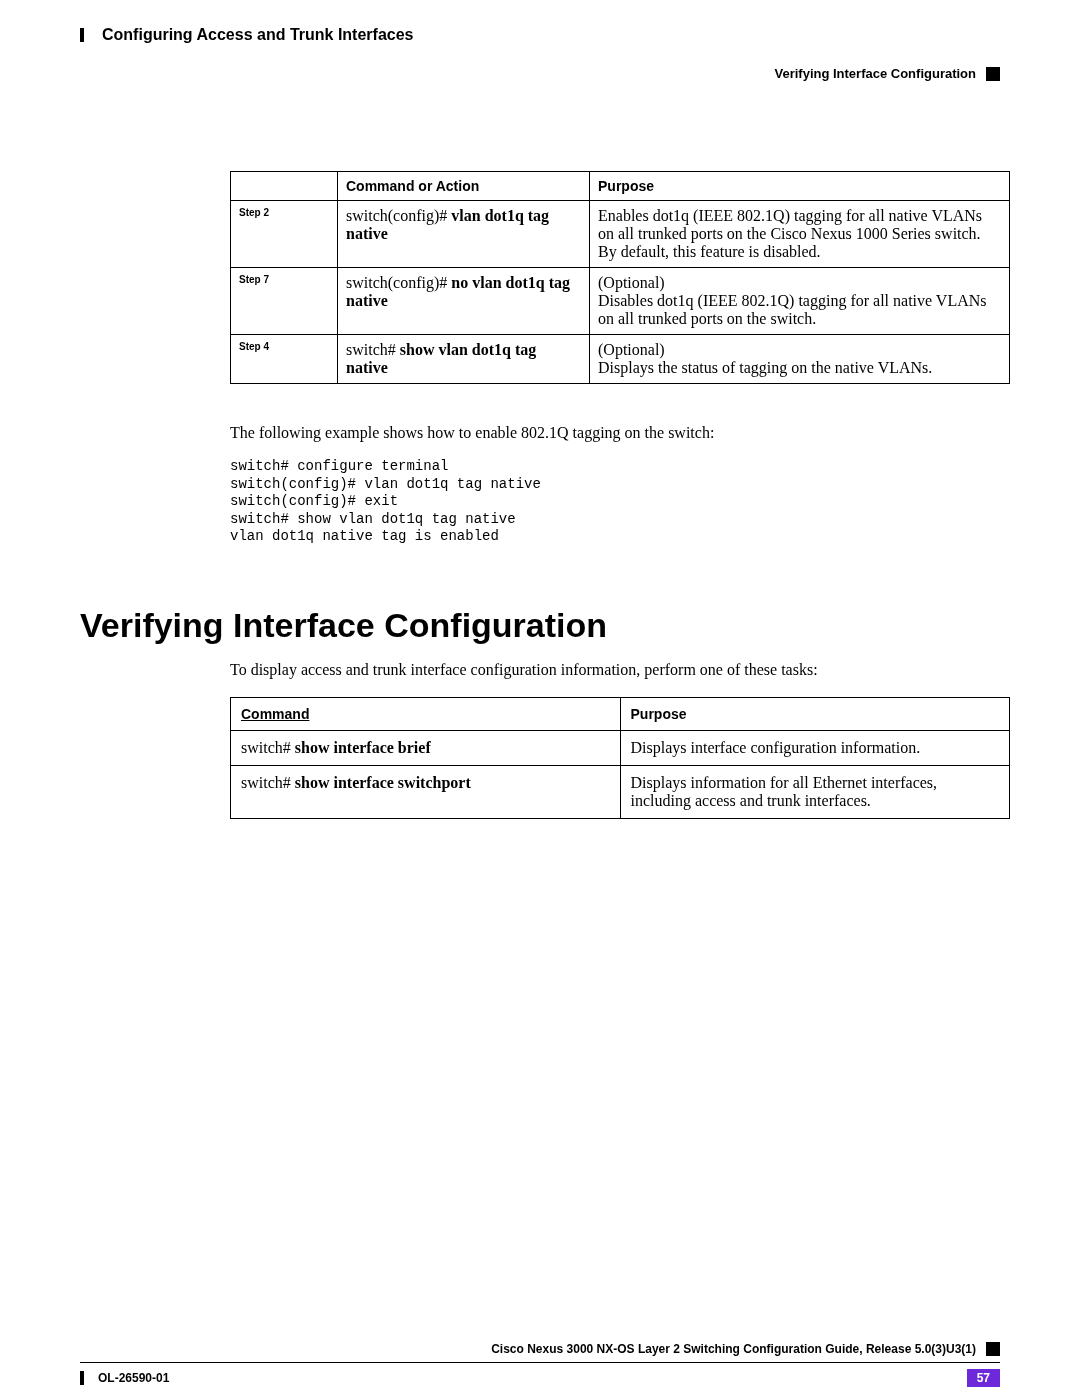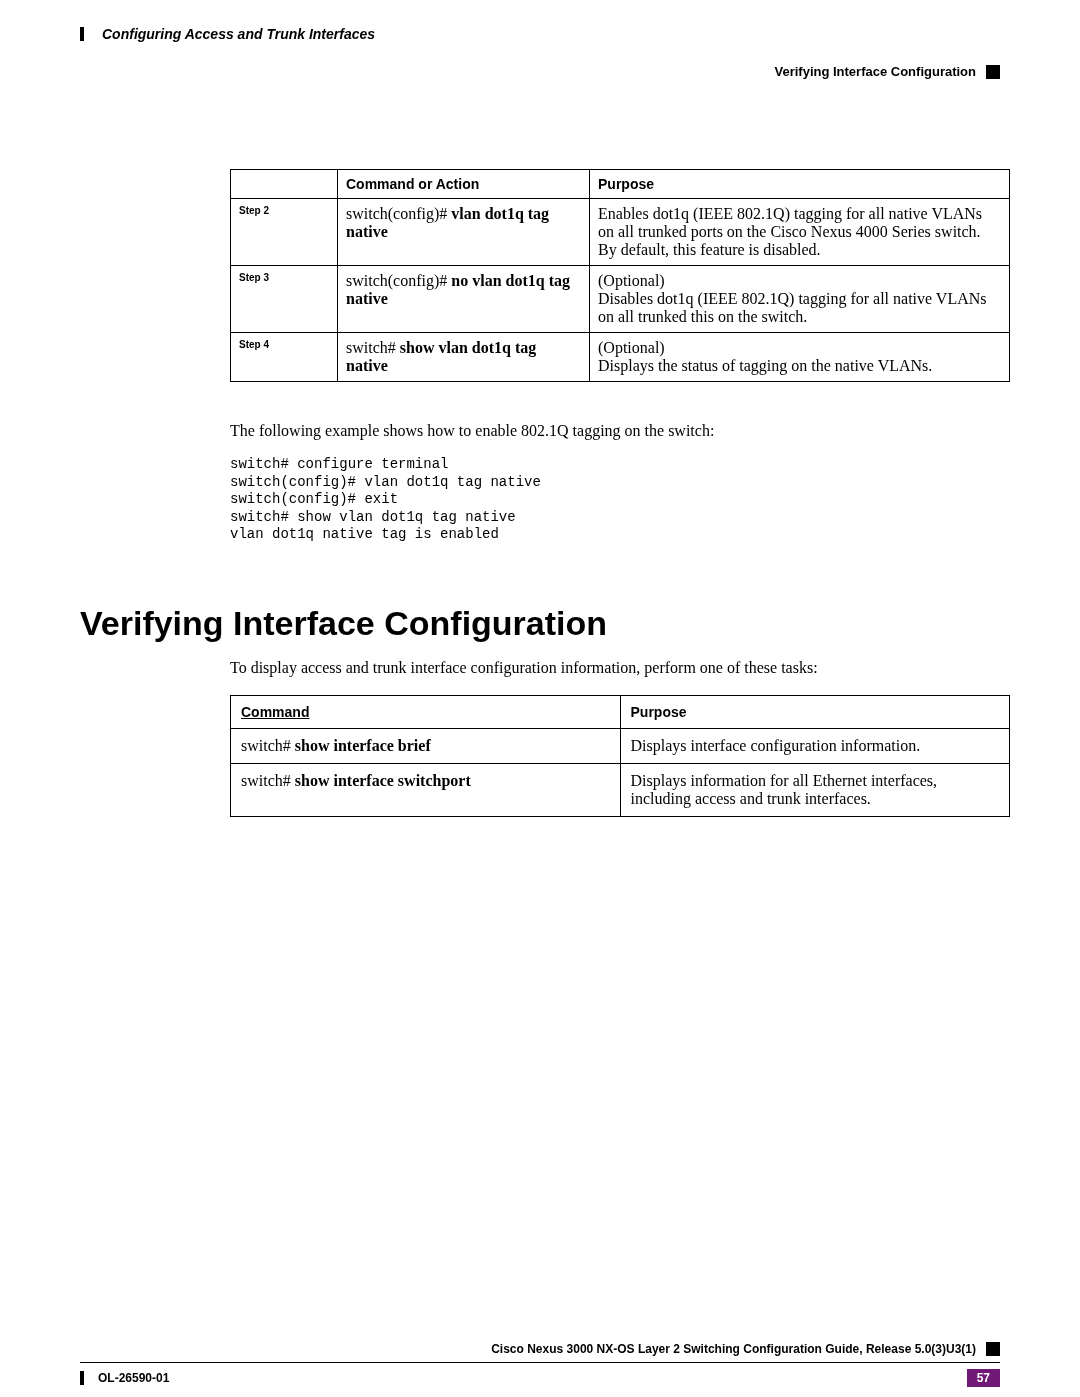--- a/index.html
+++ b/index.html
@@ -10,23 +10,22 @@
     width: 1080px;
     height: 1397px;
     position: relative;
     color: #000;
   }
   .header {
     display: flex;
     justify-content: space-between;
     padding: 26px 80px 4px 80px;
     font-family: Arial, Helvetica, sans-serif;
-    font-size: 14px;
-    font-weight: bold;
-    font-style: italic;
+    font-size: 16px;
+    font-weight: bold;
   }
   .header-left {
     display: flex;
     align-items: center;
     gap: 18px;
   }
   .bar-mark {
     width: 4px;
     height: 14px;
     background: #000;
@@ -133,21 +132,21 @@
     border-top: 1px solid #000;
     margin-bottom: 6px;
     margin-top: 6px;
   }
   .footer-row {
     display: flex;
     justify-content: space-between;
     align-items: center;
   }
   .page-badge {
-    background: #701a75;
+    background: #6d28d9;
     color: #fff;
     padding: 2px 10px;
     font-weight: bold;
   }
   .footer-title {
     text-align: right;
     margin-bottom: 2px;
     display: flex;
     justify-content: flex-end;
     align-items: center;
@@ -177,30 +176,30 @@
         <tr>
       <th></th>
       <th>Command or Action</th>
       <th>Purpose</th>
     </tr>
     <tr>
       <td class="step-col">Step 2</td>
       <td class="cmd-col">
         <span>switch(config)# </span><span class="cmd-bold">vlan dot1q tag native</span>
       </td>
-      <td>Enables dot1q (IEEE 802.1Q) tagging for all native VLANs on all trunked ports on the Cisco Nexus 4000 Series switch. By default, this feature is disabled.</td>
-    </tr>
-    <tr>
-      <td class="step-col">Step 3</td>
+      <td>Enables dot1q (IEEE 802.1Q) tagging for all native VLANs on all trunked ports on the Cisco Nexus 1000 Series switch. By default, this feature is disabled.</td>
+    </tr>
+    <tr>
+      <td class="step-col">Step 7</td>
       <td class="cmd-col">
         <span>switch(config)# </span><span class="cmd-bold">no vlan dot1q tag native</span>
       </td>
       <td>
         <span>(Optional)</span><br>
-        <span>Disables dot1q (IEEE 802.1Q) tagging for all native VLANs on all trunked this on the switch.</span>
+        <span>Disables dot1q (IEEE 802.1Q) tagging for all native VLANs on all trunked ports on the switch.</span>
       </td>
     </tr>
     <tr>
       <td class="step-col">Step 4</td>
       <td class="cmd-col">
         <span>switch# </span><span class="cmd-bold">show vlan dot1q tag native</span>
       </td>
       <td>
         <span>(Optional)</span><br>
         <span>Displays the status of tagging on the native VLANs.</span>

